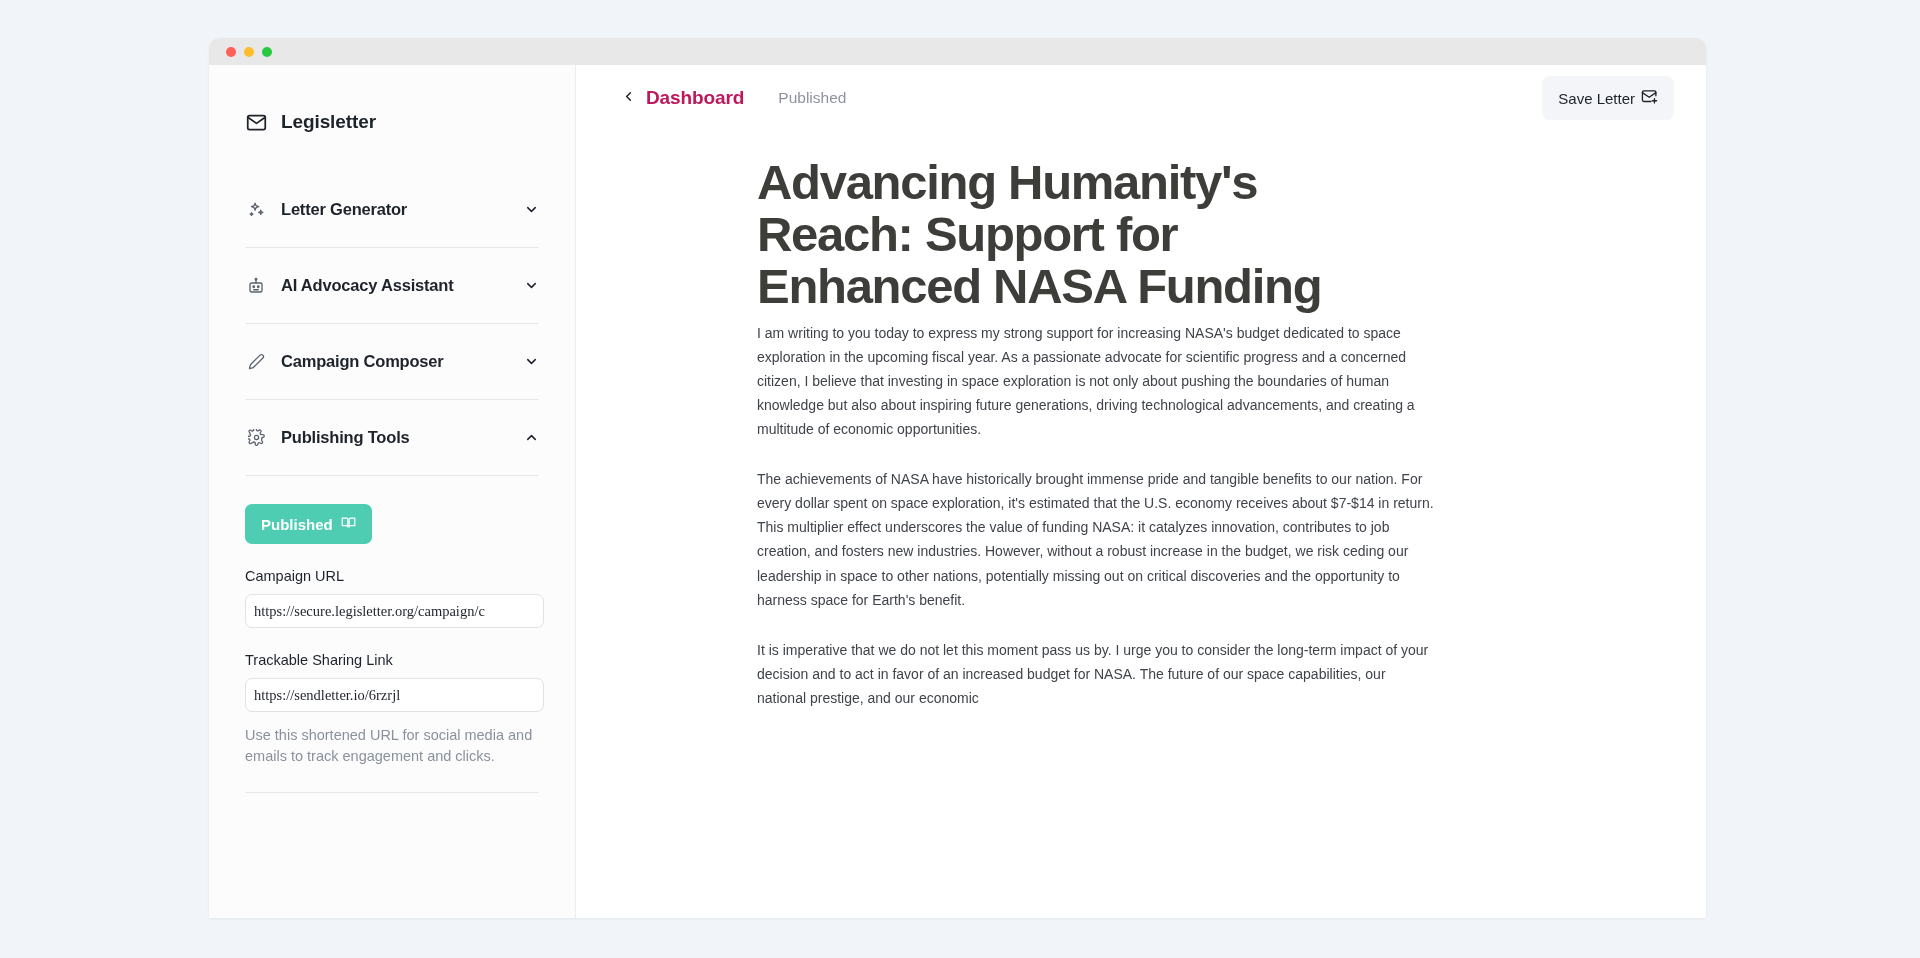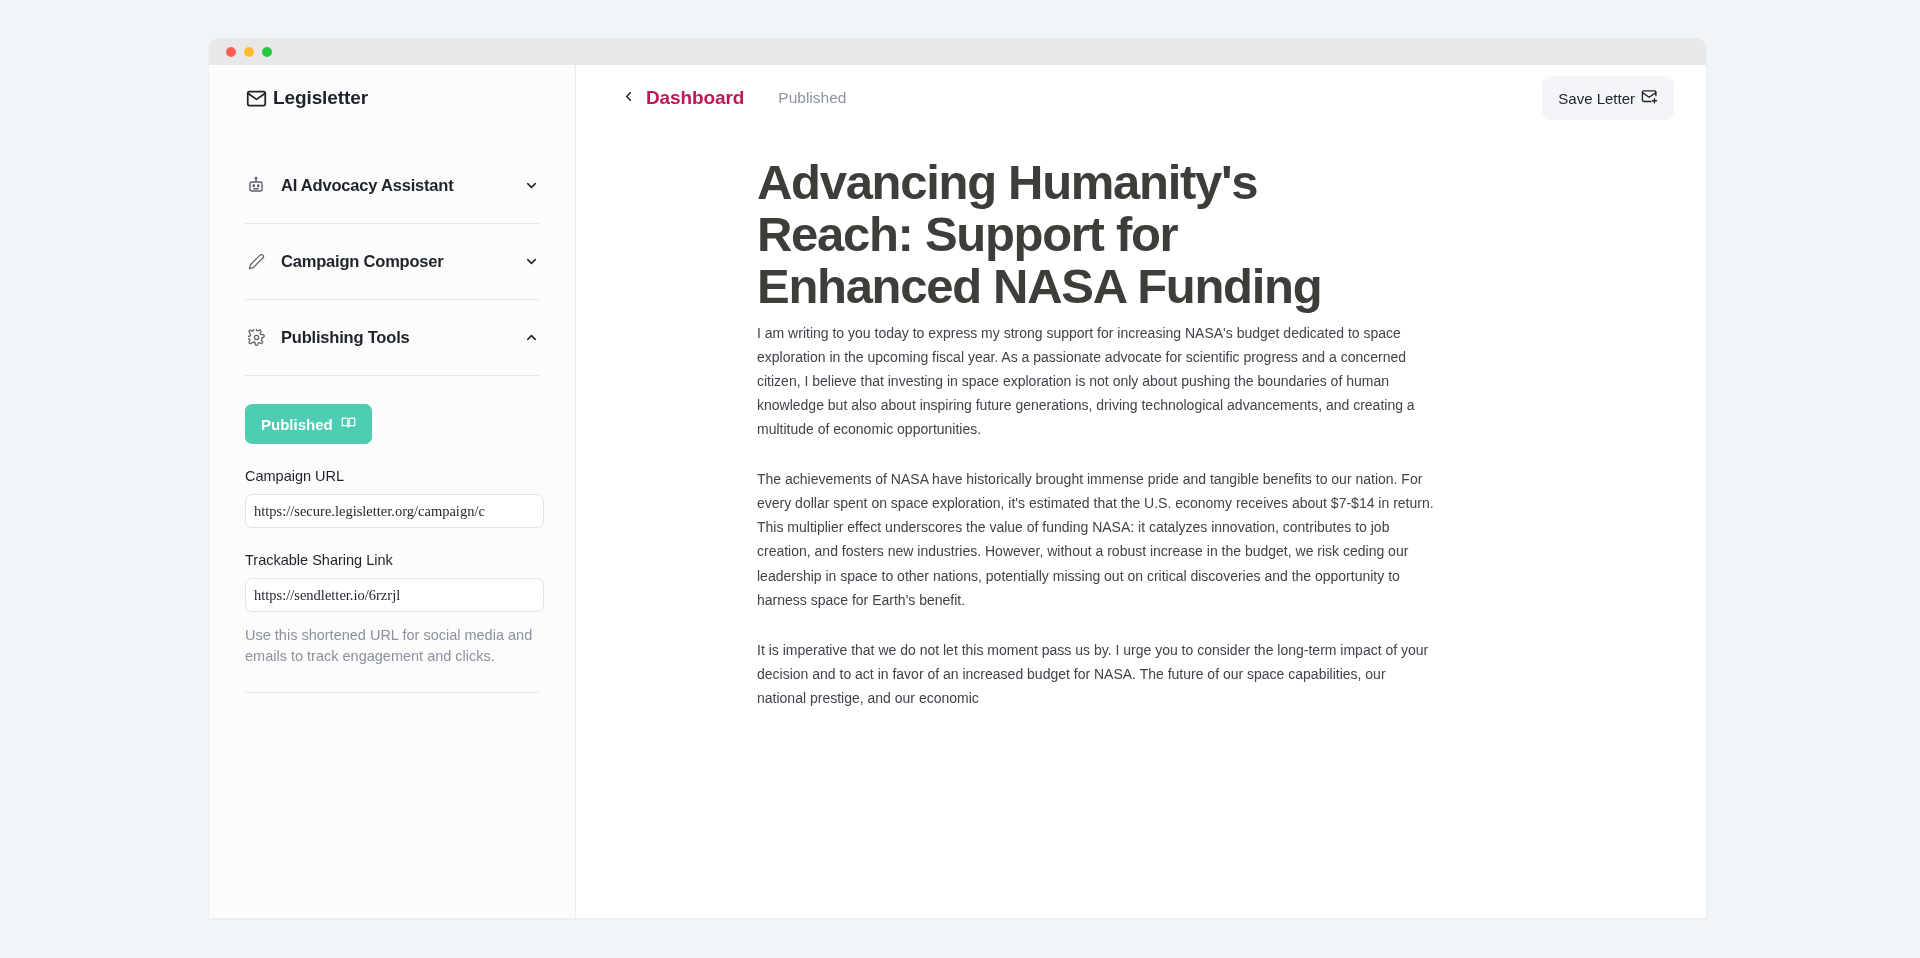--- a/index.html
+++ b/index.html
@@ -50,22 +50,22 @@
     background-image: radial-gradient(circle, #e2e5ea 0.7px, transparent 0.7px);
     background-size: 8px 8px;
     border-right: 1px solid #ebedf0;
     padding: 0 0 0 0;
     position: relative;
     flex-shrink: 0;
   }
   .brand {
     display: flex;
     align-items: center;
-    gap: 6px;
-    padding: 22px 0 0 36px;
+    gap: 14px;
+    padding: 46px 0 0 36px;
   }
   .brand-name {
     font-size: 19px;
     font-weight: 600;
     color: #1e232b;
     letter-spacing: -0.1px;
   }
   .nav {
     margin: 38px 36px 0 36px;
   }
@@ -247,20 +247,35 @@
             <svg width="21" height="21" viewBox="0 0 24 24" fill="none" stroke="#1e232b" stroke-width="2" stroke-linecap="round" stroke-linejoin="round">
               <rect x="2" y="4" width="20" height="16" rx="2"></rect>
               <path d="M2 6l10 7 10-7"></path>
             </svg>
           </span>
           <span class="brand-name">Legisletter</span>
         </div>
 
         <nav class="nav">
 
+          <div class="nav-item">
+            <span class="nav-icon">
+              <svg width="17" height="17" viewBox="0 0 24 24" fill="none" stroke="#5b626e" stroke-width="1.8" stroke-linecap="round" stroke-linejoin="round">
+                <path d="M10 3l1.4 3.6L15 8l-3.6 1.4L10 13l-1.4-3.6L5 8l3.6-1.4z"></path>
+                <path d="M18 13l.8 2.2L21 16l-2.2.8L18 19l-.8-2.2L15 16l2.2-.8z"></path>
+                <path d="M5 16.5l.5 1.4 1.5.6-1.5.6-.5 1.4-.5-1.4L3 18.5l1.5-.6z"></path>
+              </svg>
+            </span>
+            <span class="nav-label">Letter Generator</span>
+            <span class="chev">
+              <svg width="15" height="15" viewBox="0 0 24 24" fill="none" stroke="#1e232b" stroke-width="2.4" stroke-linecap="round" stroke-linejoin="round">
+                  <path d="M6 9l6 6 6-6"></path>
+                </svg>
+            </span>
+          </div>
 
           <div class="nav-item">
             <span class="nav-icon">
               <svg width="18" height="18" viewBox="0 0 24 24" fill="none" stroke="#5b626e" stroke-width="1.8" stroke-linecap="round" stroke-linejoin="round">
                 <rect x="4" y="8" width="16" height="12" rx="2"></rect>
                 <path d="M12 8V4"></path>
                   <circle cx="12" cy="3" r="1"></circle>
                 <circle cx="9" cy="13" r="1"></circle>
                   <circle cx="15" cy="13" r="1"></circle>
                 <path d="M9 17h6"></path>

